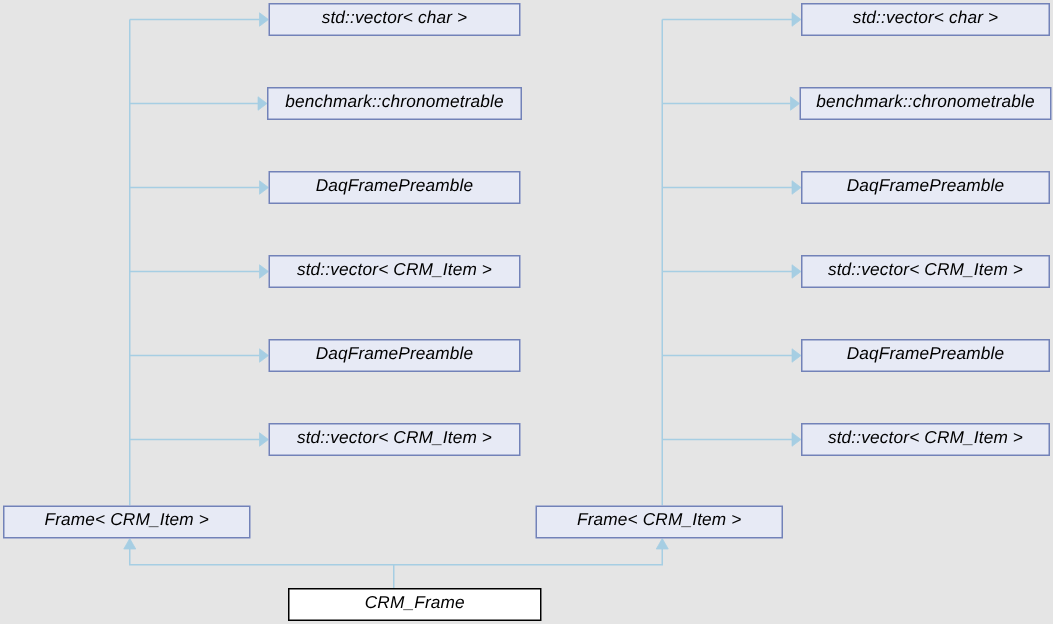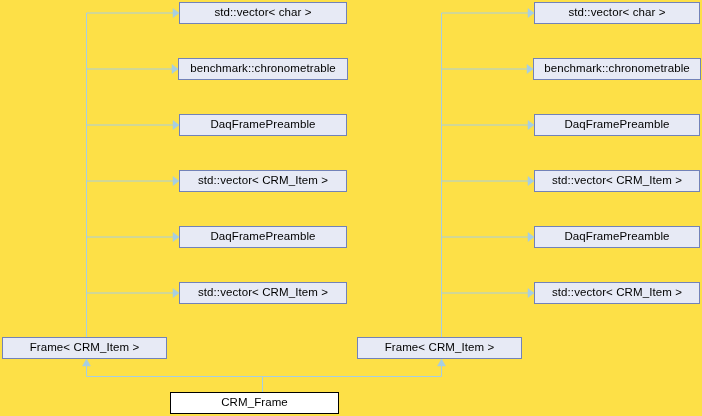--- a/index.html
+++ b/index.html
@@ -8,22 +8,23 @@
     padding: 0;
     background: #ffffff;
   }
   body {
     font-family: "Liberation Sans", sans-serif;
   }
   #diagram {
     position: relative;
     width: 702px;
     height: 416px;
-    background: #fde047;
+    background: #e5e5e5;
     overflow: hidden;
+    font-style: italic;
   }
   #edges {
     position: absolute;
     left: 0;
     top: 0;
     width: 702px;
     height: 416px;
     pointer-events: none;
   }
   .node {
@@ -153,17 +154,17 @@
   </div>
 
   <div class="node usage" style="left:534px; top:282px; width:166px; height:22px;">
     <span class="node-label">std::vector&lt; CRM_Item &gt;</span>
   </div>
 
   <div class="node usage" style="left:357px; top:337px; width:165px; height:22px;">
     <span class="node-label">Frame&lt; CRM_Item &gt;</span>
   </div>
 
-  <div class="node current" style="left:170px; top:392px; width:169px; height:22px;">
+  <div class="node current" style="left:192px; top:392px; width:169px; height:22px;">
     <span class="node-label">CRM_Frame</span>
   </div>
 
 </div>
 
 </body></html>

